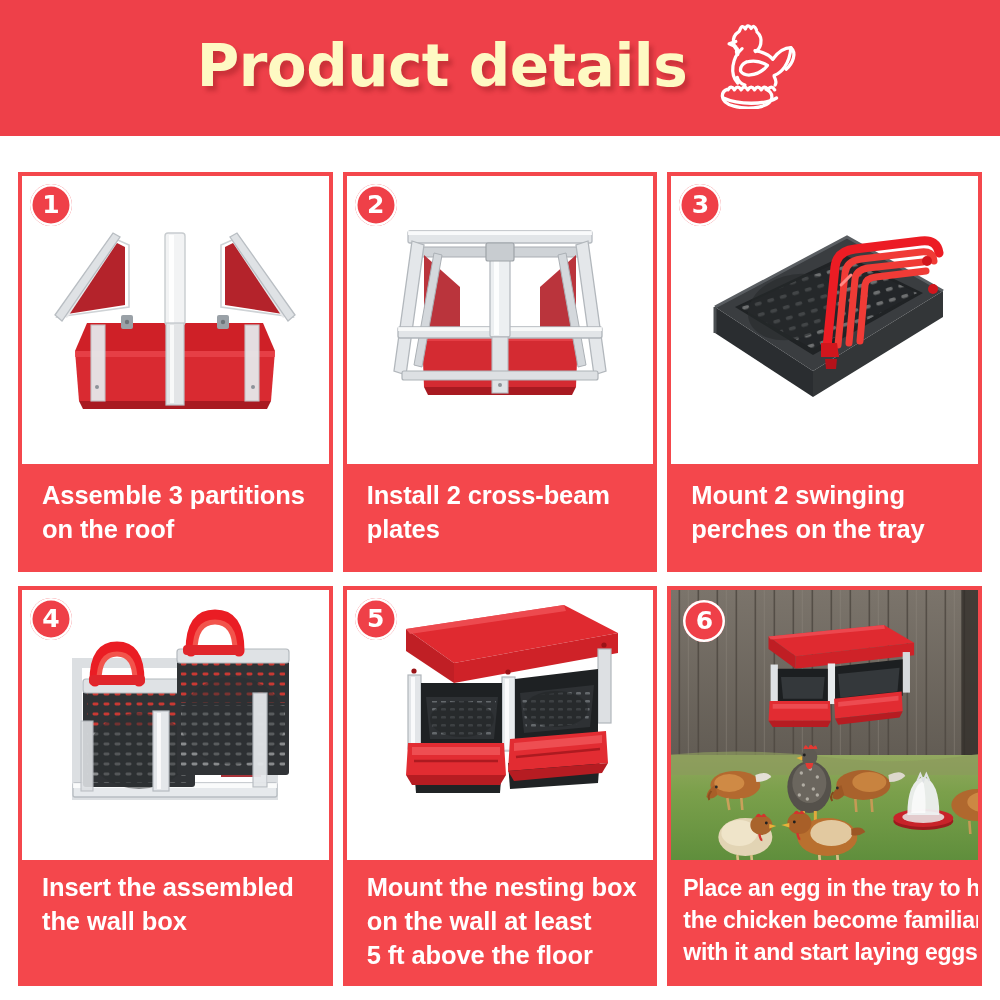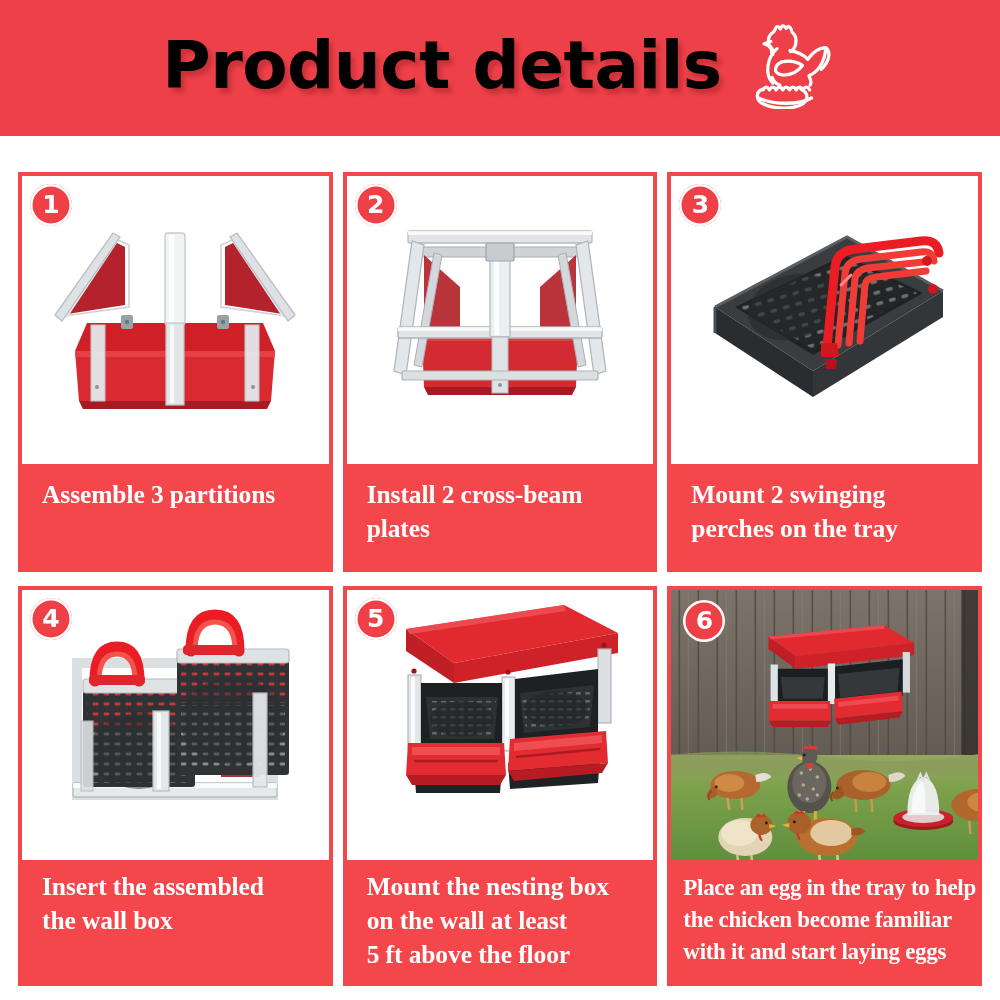--- a/index.html
+++ b/index.html
@@ -29,23 +29,23 @@
   }
   .header-inner {
     display: flex;
     align-items: center;
     gap: 20px;
     transform: translateY(-2px);
   }
   .header-title {
     font-family: "DejaVu Sans", sans-serif;
     font-weight: bold;
-    font-size: 66px;
+    font-size: 58px;
     letter-spacing: -0.5px;
-    color: #000000;
+    color: #fef9c3;
     text-shadow: 4px 5px 4px rgba(120, 15, 20, 0.30);
     white-space: nowrap;
     line-height: 1;
   }
   .hen-icon {
     width: 96px;
     height: 92px;
     display: block;
     flex: none;
     transform: translateY(-3px);
@@ -126,21 +126,21 @@
     letter-spacing: -0.1px;
     margin-top: 36px;
   }
   .cap-c {               
     height: 122px;
     padding: 12px 10px 0 12px;
     font-size: 23px;
     line-height: 32px;
     letter-spacing: -0.3px;
   }
-  .caption span { display: block; white-space: nowrap; font-family: Liberation Serif, serif; }
+  .caption span { display: block; white-space: nowrap; }
 
   
   .photo .panel-stage { background: #6d6760; }
 </style>
 </head>
 <body>
 
 <div class="header-band">
   <div class="header-inner">
     <div class="header-title">Product details</div>
@@ -216,20 +216,21 @@
         <rect x="192" y="140" width="12" height="14" rx="2" fill="#9aa1a7"></rect>
         <circle cx="102" cy="147" r="2.2" fill="#6e7479"></circle>
         <circle cx="198" cy="147" r="2.2" fill="#6e7479"></circle>
 
         <circle cx="72" cy="212" r="2" fill="#8e9399"></circle>
         <circle cx="228" cy="212" r="2" fill="#8e9399"></circle>
       </svg>
     </div>
     <div class="caption cap-a">
       <span>Assemble 3 partitions</span>
+      <span>on the roof</span>
     </div>
   </div>
 
   <div class="panel">
     <div class="badge">2</div>
     <div class="panel-stage">
       <svg width="300" height="290" viewBox="0 0 300 290">
 
         <rect x="58" y="56" width="184" height="12" rx="2" fill="#e2e5e8" stroke="#b6bbc0" stroke-width="1.3"></rect>
         <rect x="58" y="56" width="184" height="4" fill="#ffffff" opacity="0.8"></rect>

